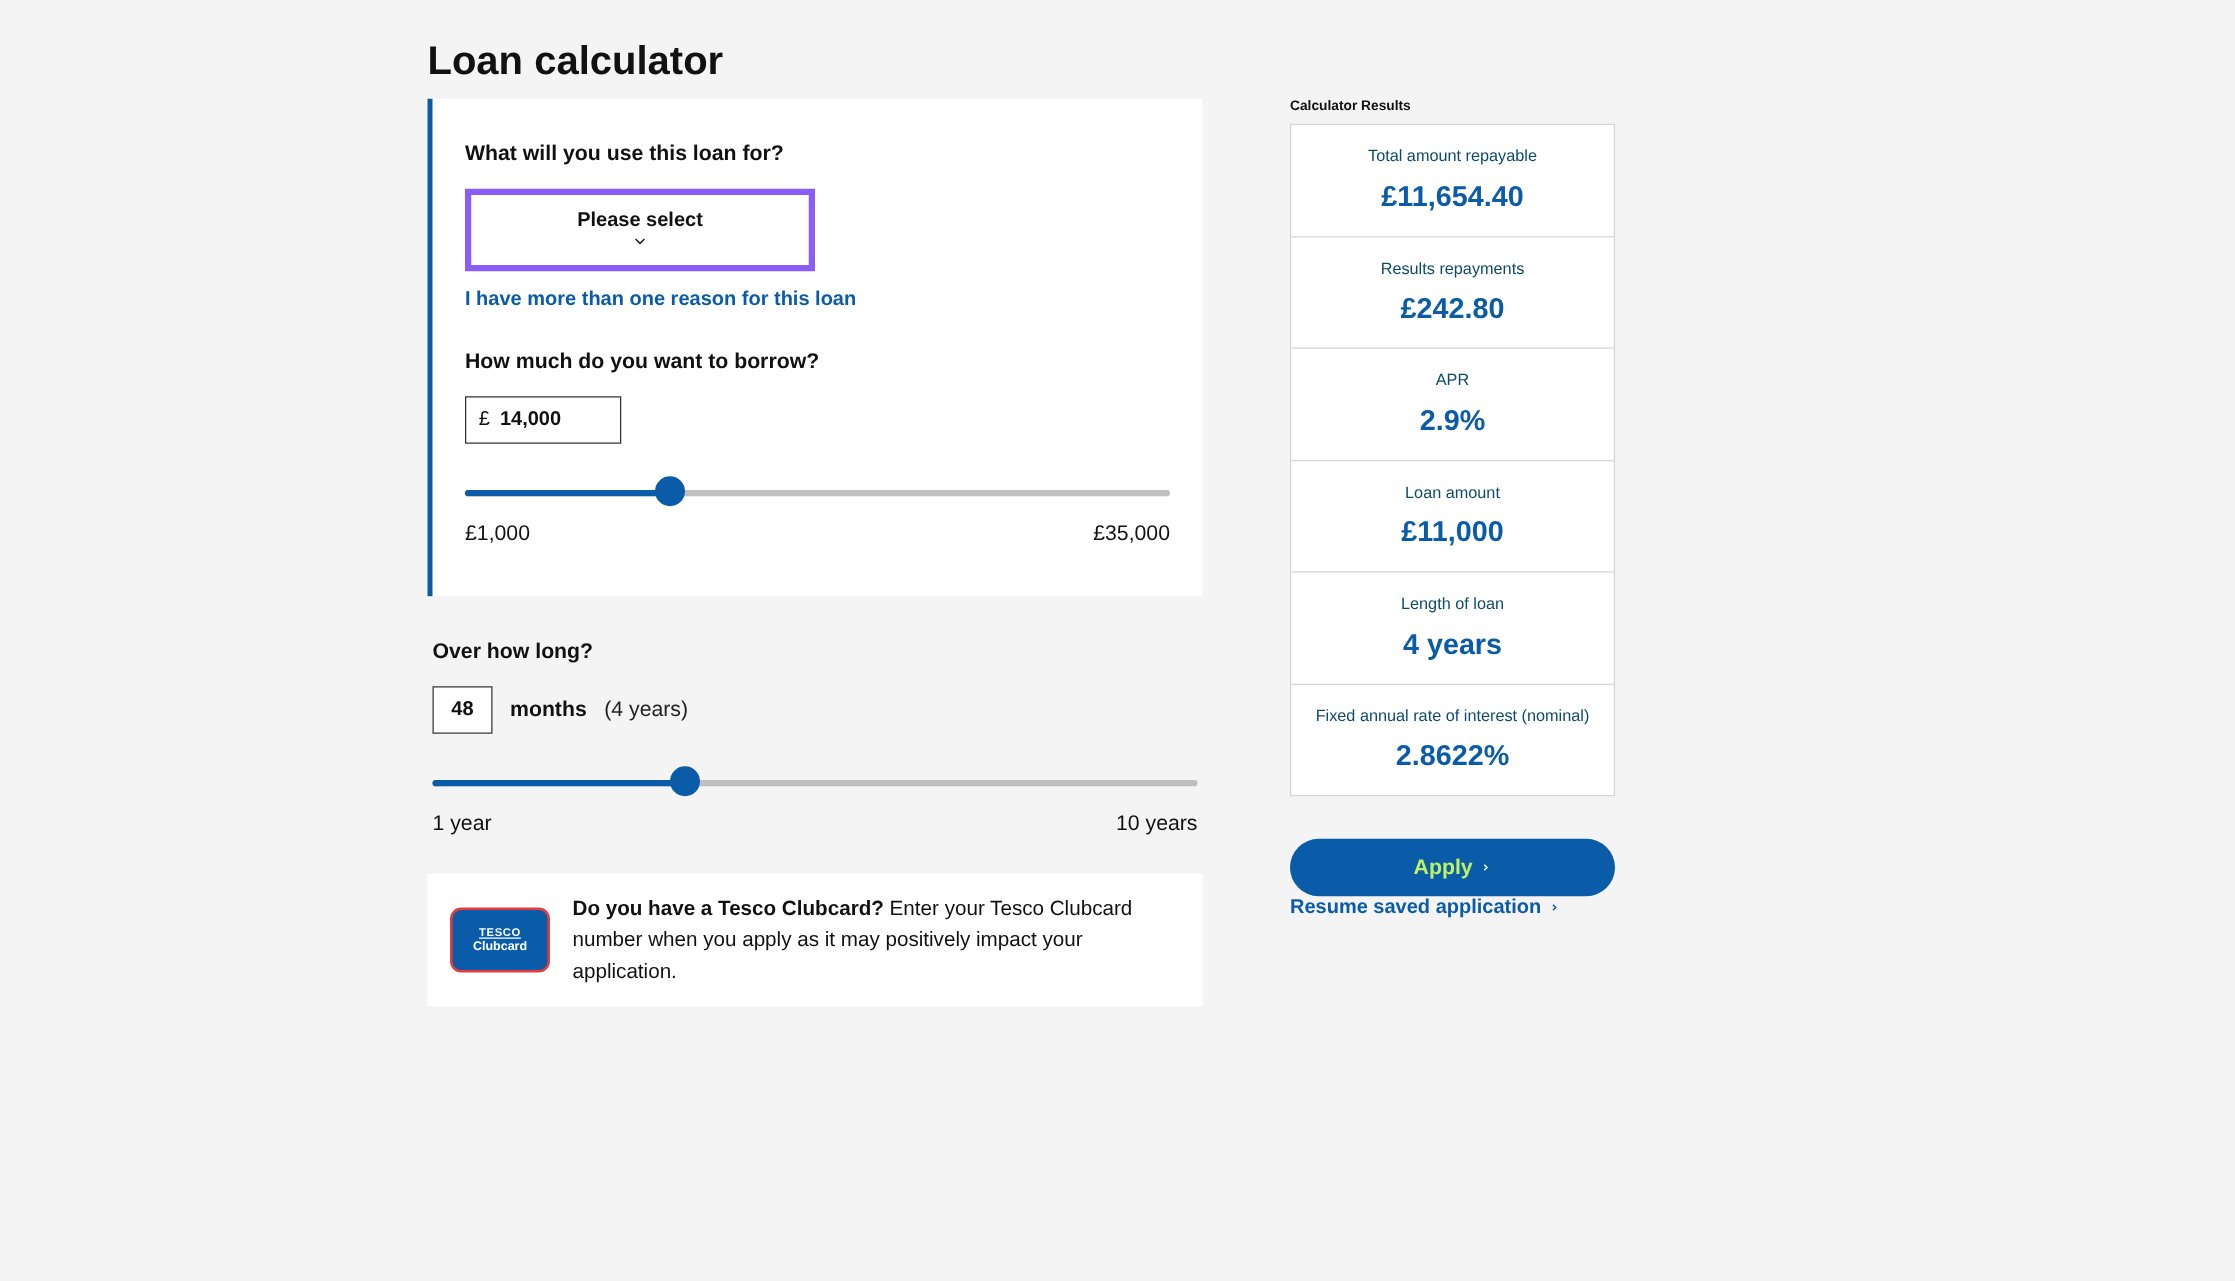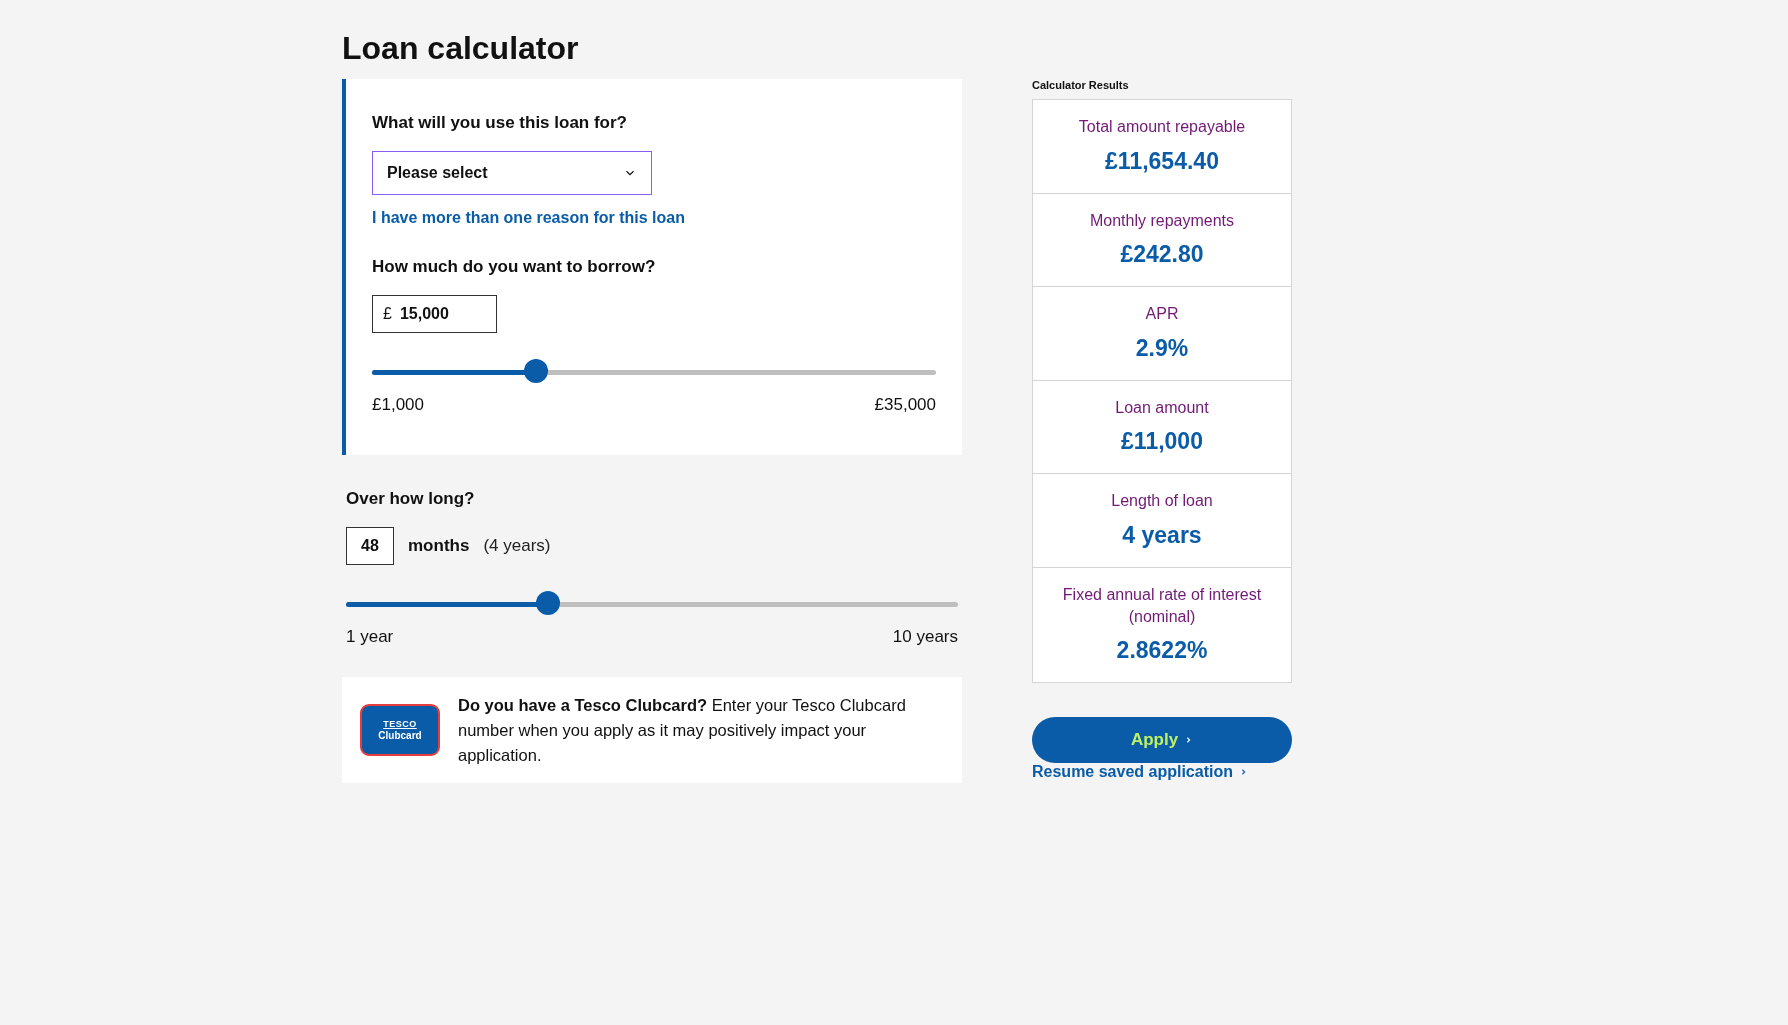--- a/index.html
+++ b/index.html
@@ -35,29 +35,30 @@
     margin-bottom: 40px;
   }
   .card-plain { border-left: none; background: transparent; padding-left: 4px; padding-right: 4px; }
   .q-label {
     font-size: 17px;
     font-weight: 700;
     margin-bottom: 18px;
   }
   .select-box {
     width: 280px;
-    border: 1px solid #8b5cf6;
+    border: 5px solid #8b5cf6;
     padding: 12px 14px;
     font-size: 16px;
     font-weight: 700;
     display: flex;
     justify-content: space-between;
     align-items: center;
     cursor: pointer;
     background: #fff;
+    flex-direction: column;
   }
   .chev { width: 14px; height: 14px; }
   .link-blue {
     color: #0a5ca8;
     font-size: 16px;
     font-weight: 700;
     margin-top: 14px;
     display: inline-block;
     cursor: pointer;
     text-align: center;
@@ -156,21 +157,21 @@
 
   
   .results-title { font-size: 11px; font-weight: 600; margin-bottom: 8px; }
   .results-box { border: 1px solid #d5d5d5; background: #fff; }
   .result-row {
     border-bottom: 1px solid #d5d5d5;
     text-align: center;
     padding: 16px 12px 18px;
   }
   .result-row:last-child { border-bottom: none; }
-  .result-label { font-size: 16px; color: #701a75; margin-bottom: 10px; line-height: 1.35; }
+  .result-label { font-size: 13px; color: #0c4a6e; margin-bottom: 10px; line-height: 1.35; }
   .result-value { font-size: 23px; font-weight: 700; color: #0a5ca8; }
   .apply-btn {
     margin-top: 34px;
     width: 100%;
     background: #0a5ca8;
     color: #bef264;
     border: none;
     border-radius: 999px;
     padding: 13px 0;
     font-size: 17px;
@@ -212,21 +213,21 @@
                 <polyline points="6 9 12 15 18 9"></polyline>
               </svg>
           </div>
           <a class="link-blue">I have more than one reason for this loan</a>
         </div>
 
         <div class="block">
           <div class="q-label">How much do you want to borrow?</div>
           <div class="amount-box">
             <span class="cur">£</span>
-            <span>15,000</span>
+            <span>14,000</span>
           </div>
           <div class="slider">
             <div class="slider-track"></div>
             <div class="slider-fill" style="width:29%"></div>
             <div class="slider-handle" style="left:29%"></div>
           </div>
           <div class="slider-ends">
             <span>£1,000</span>
             <span>£35,000</span>
           </div>
@@ -265,21 +266,21 @@
     </div>
 
     <div class="right">
       <div class="results-title">Calculator Results</div>
       <div class="results-box">
         <div class="result-row">
           <div class="result-label">Total amount repayable</div>
           <div class="result-value">£11,654.40</div>
         </div>
         <div class="result-row">
-          <div class="result-label">Monthly repayments</div>
+          <div class="result-label">Results repayments</div>
           <div class="result-value">£242.80</div>
         </div>
         <div class="result-row">
           <div class="result-label">APR</div>
           <div class="result-value">2.9%</div>
         </div>
         <div class="result-row">
           <div class="result-label">Loan amount</div>
           <div class="result-value">£11,000</div>
         </div>

